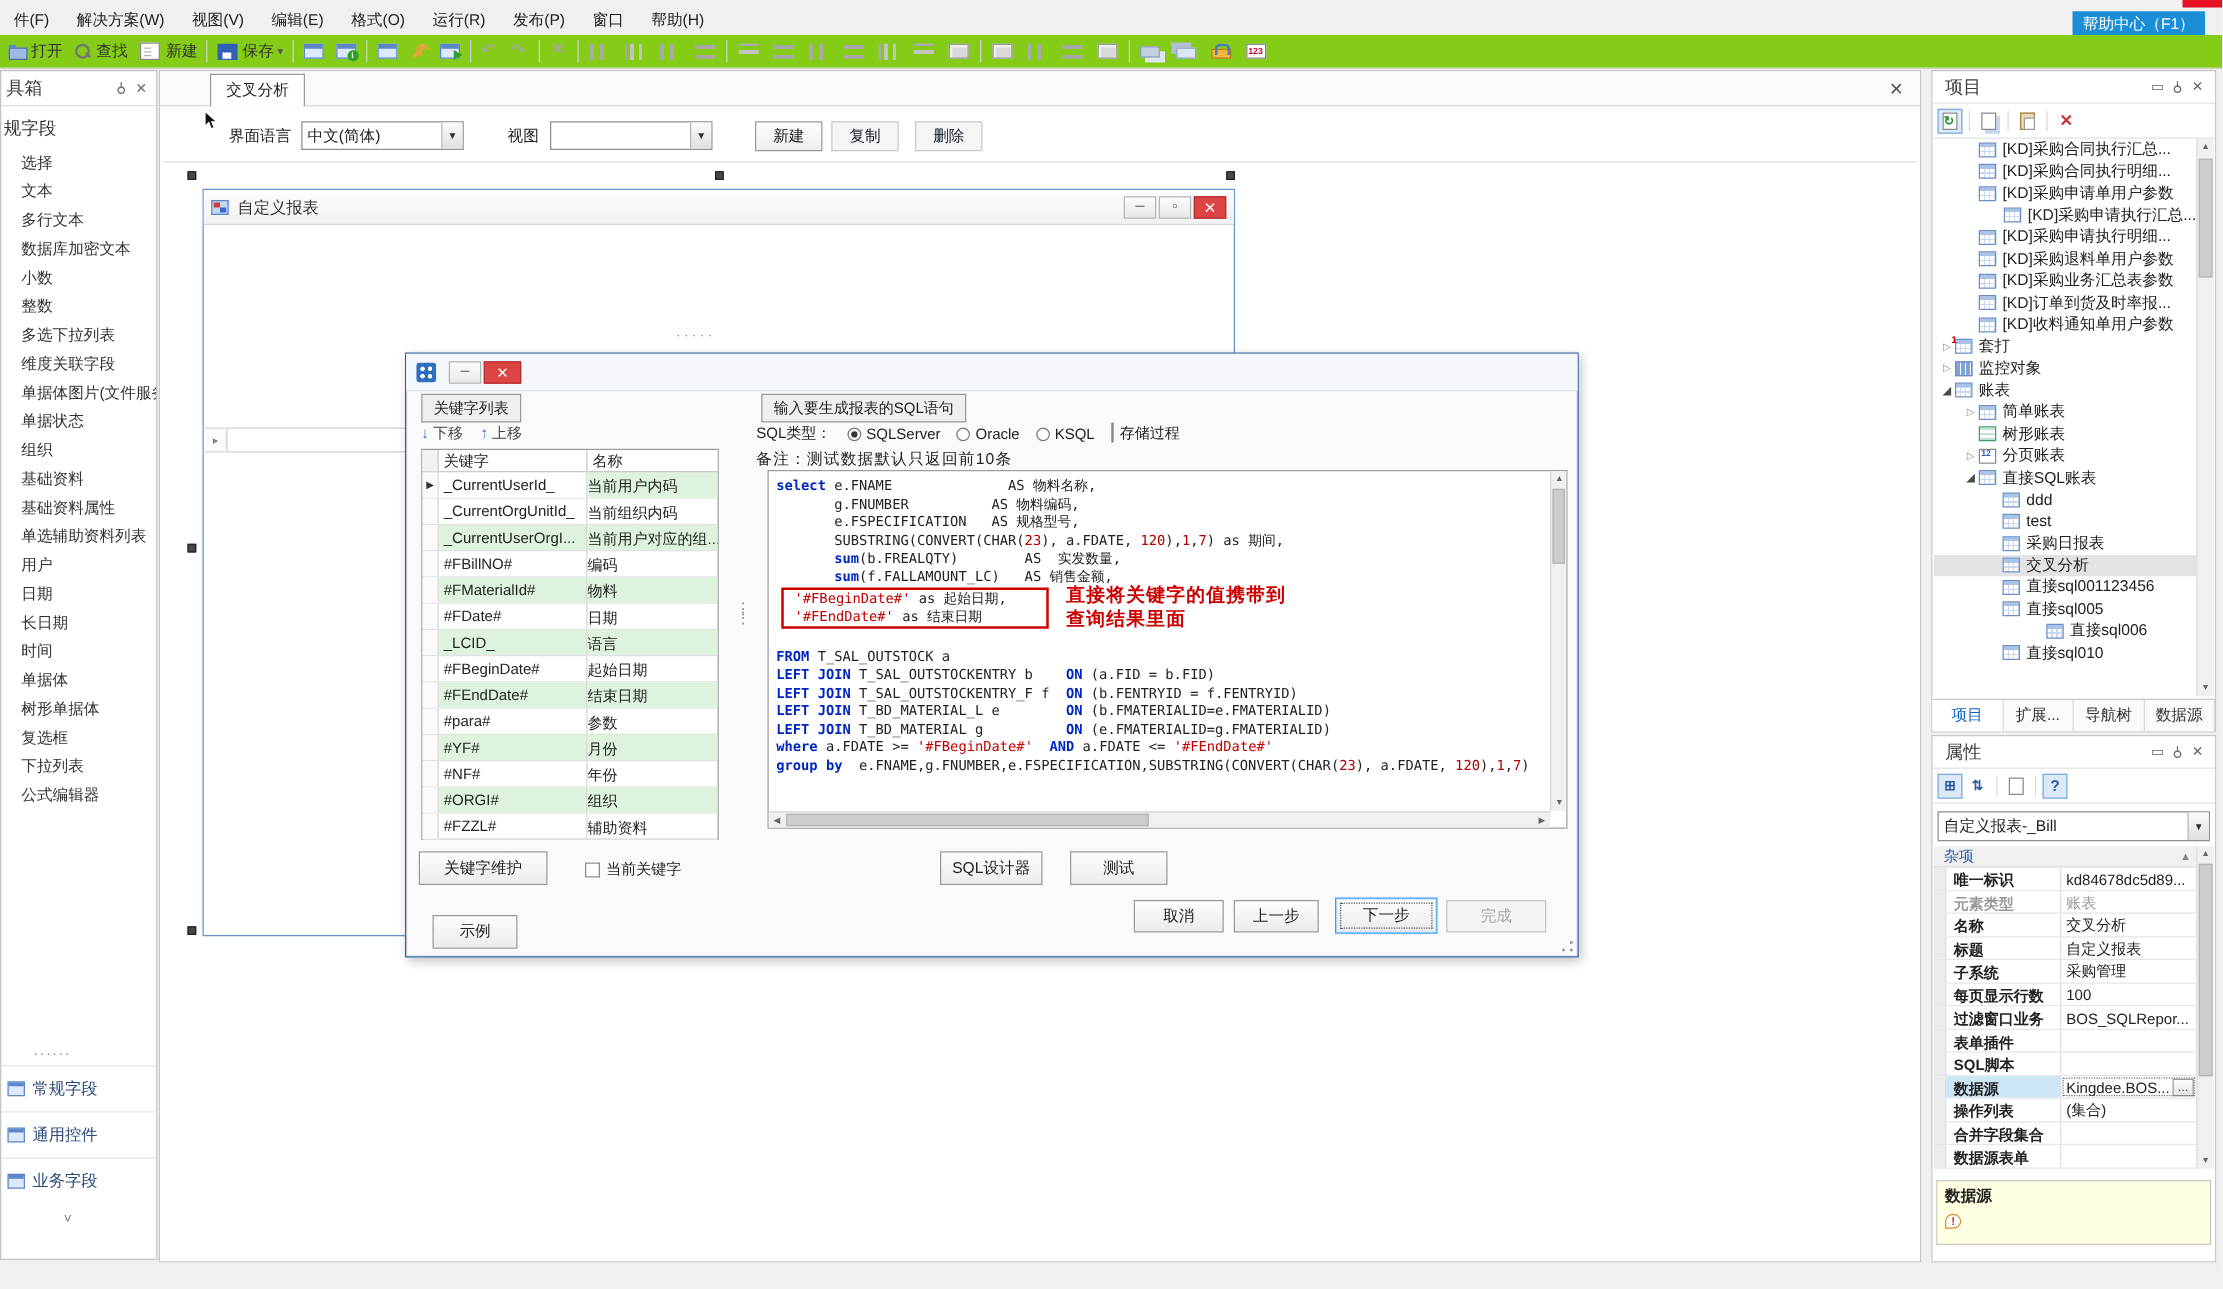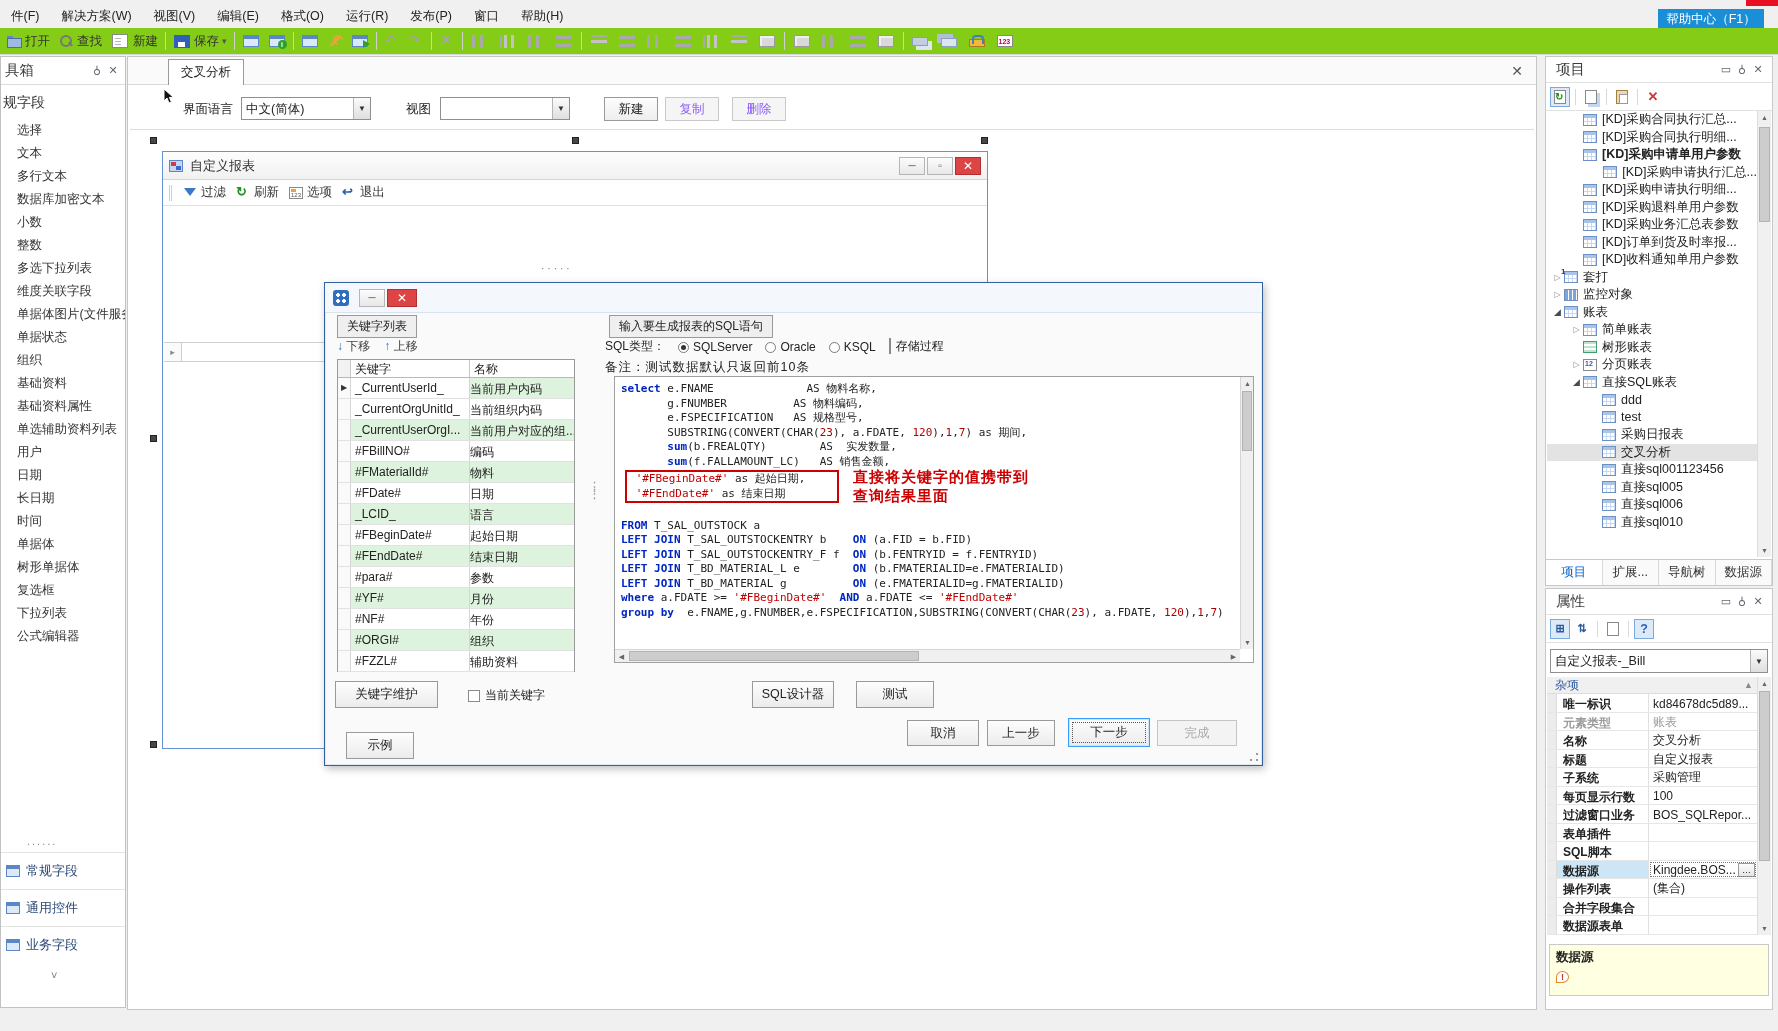--- a/index.html
+++ b/index.html
@@ -67,21 +67,21 @@
 #center{position:absolute;left:127px;top:56px;width:1410px;height:954px;background:#fff;border:1px solid #c6c6c6}
 .doc-tabstrip{position:absolute;left:0;top:0;width:100%;height:28px;background:#fafafa;border-bottom:1px solid #d9d9d9}
 .doc-tab{position:absolute;left:40px;top:2px;height:26px;padding:0 12px;background:#fff;border:1px solid #9a9a9a;border-bottom:none;display:flex;align-items:center;font-size:12.5px}
 .doc-close{position:absolute;right:13px;top:6px;color:#555;font-size:14px}
 .ctrl-row{position:absolute;left:0;top:30px;width:100%;height:40px}
 .lbl{position:absolute;font-size:12.5px;color:#222}
 .combo{position:absolute;background:#fff;border:1px solid #8f8f8f;display:flex;height:23px}
 .combo .cv{flex:1;padding:3px 4px;font-size:12.5px;white-space:nowrap;overflow:hidden}
 .combo .ca{width:17px;background:linear-gradient(#fbfbfb,#dfdfdf);border-left:1px solid #b5b5b5;display:flex;align-items:center;justify-content:center;font-size:8px;color:#333}
 .btn{display:flex;align-items:center;justify-content:center;background:linear-gradient(#fdfdfd,#eee);border:1px solid #9a9a9a;font-size:12.5px;color:#222}
-.btn.dis{color:#8b5cf6;border-color:#c9c9c9;background:#f5f5f5}
+.btn.dis{color:#0f172a;border-color:#c9c9c9;background:#f5f5f5}
 .center-hr{position:absolute;left:2px;top:72px;width:1404px;height:1px;background:#dcdcdc}
 .hnd{position:absolute;width:7px;height:7px;background:#474747;border:1px solid #222}
 .dots5{position:absolute;left:413px;top:206px;color:#777;letter-spacing:3px;font-size:10px}
 
 #dwin{position:absolute;left:34px;top:94px;width:826px;height:598px;background:#fff;border:1px solid #6593cf}
 .dwin-title{height:28px;display:flex;align-items:center;padding:0 6px;background:linear-gradient(#fdfdfd,#f1f1f1);border-bottom:1px solid #d5d5d5}
 .dwin-ico{width:14px;height:12px;position:relative;margin-right:7px;background:#c6d6ee;border:1px solid #5b87c9}
 .dwin-ico::before{content:"";position:absolute;left:1px;top:1px;width:5px;height:4px;background:#d23c3c}
 .dwin-ico::after{content:"";position:absolute;right:1px;bottom:1px;width:5px;height:4px;background:#3c64d2}
 .dwin-title .t{flex:1;font-size:13px;color:#333}
@@ -393,39 +393,20 @@
     <div class="center-hr"></div>
 
     <div id="dwin">
       <div class="dwin-title">
         <span class="dwin-ico"></span>
         <span class="t">自定义报表</span>
         <span class="wbtn">─</span>
         <span class="wbtn">▫</span>
         <span class="wbtn close">✕</span>
       </div>
-      <div class="dwin-tools" id="dwin-tools">
-          <span class="dgrip"></span>
-          <span class="dtool">
-            <span class="dti dti-funnel"></span>
-            <span>过滤</span>
-          </span>
-          <span class="dtool">
-            <span class="dti dti-refresh"></span>
-            <span>刷新</span>
-          </span>
-          <span class="dtool">
-            <span class="dti dti-options"></span>
-            <span>选项</span>
-          </span>
-          <span class="dtool">
-            <span class="dti dti-exit"></span>
-            <span>退出</span>
-          </span>
-        </div>
       <div class="canvas-row">
           <span class="rh">▸</span>
         </div>
     </div>
     <div class="dots5">·····</div>
     <div class="hnd" style="left:22px;top:80px"></div>
     <div class="hnd" style="left:444px;top:80px"></div>
     <div class="hnd" style="left:853px;top:80px"></div>
     <div class="hnd" style="left:22px;top:378px"></div>
     <div class="hnd" style="left:22px;top:684px"></div>
@@ -590,21 +571,21 @@
         <div class="tree-row" style="padding-left: 23px;">
           <span class="tw"></span>
           <span class="ti "></span>
           <span>[KD]采购合同执行汇总...</span>
         </div>
         <div class="tree-row" style="padding-left: 23px;">
           <span class="tw"></span>
           <span class="ti "></span>
           <span>[KD]采购合同执行明细...</span>
         </div>
-        <div class="tree-row" style="padding-left: 23px; font-weight: bold;">
+        <div class="tree-row" style="padding-left: 23px;">
           <span class="tw"></span>
           <span class="ti "></span>
           <span>[KD]采购申请单用户参数</span>
         </div>
         <div class="tree-row" style="padding-left: 23px; justify-content: flex-end;">
           <span class="tw"></span>
           <span class="ti "></span>
           <span>[KD]采购申请执行汇总...</span>
         </div>
         <div class="tree-row" style="padding-left: 23px;">
@@ -690,21 +671,21 @@
         <div class="tree-row" style="padding-left: 42px;">
           <span class="tw"></span>
           <span class="ti "></span>
           <span>直接sql001123456</span>
         </div>
         <div class="tree-row" style="padding-left: 42px;">
           <span class="tw"></span>
           <span class="ti "></span>
           <span>直接sql005</span>
         </div>
-        <div class="tree-row" style="padding-left: 42px;">
+        <div class="tree-row" style="padding-left: 54px; margin-left: 23px;">
           <span class="tw"></span>
           <span class="ti "></span>
           <span>直接sql006</span>
         </div>
         <div class="tree-row" style="padding-left: 42px;">
           <span class="tw"></span>
           <span class="ti "></span>
           <span>直接sql010</span>
         </div>
       </div>

